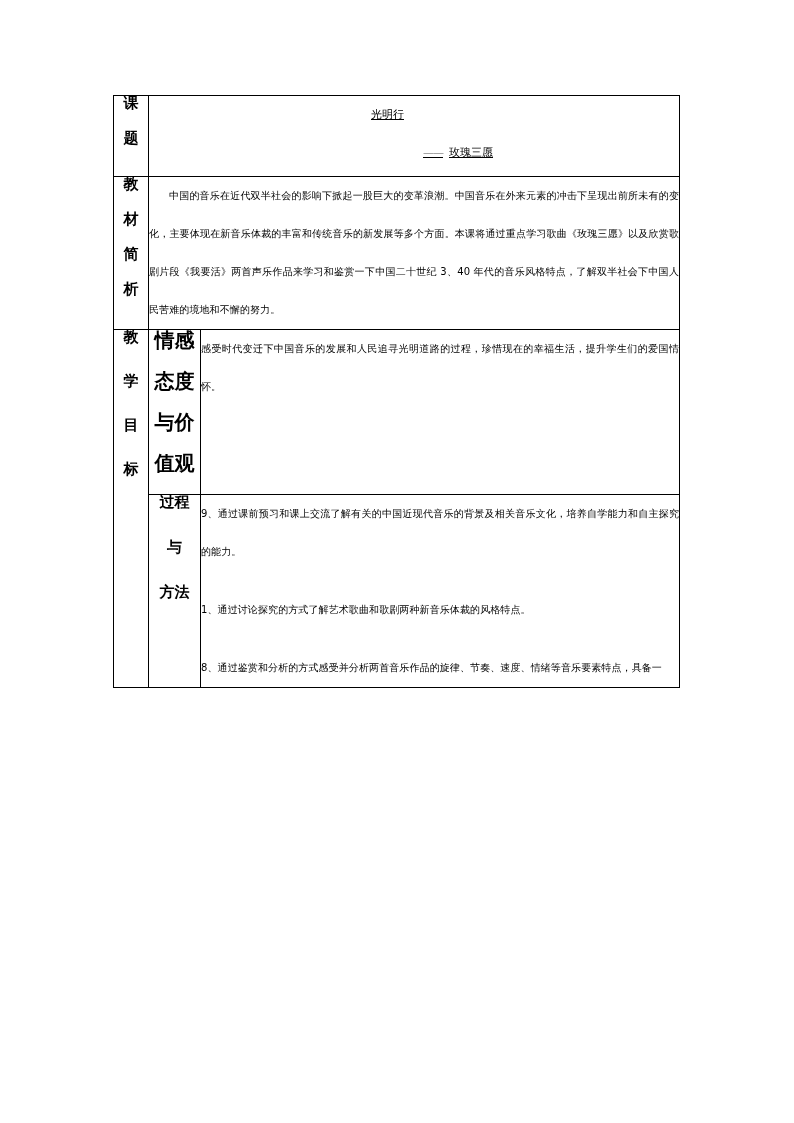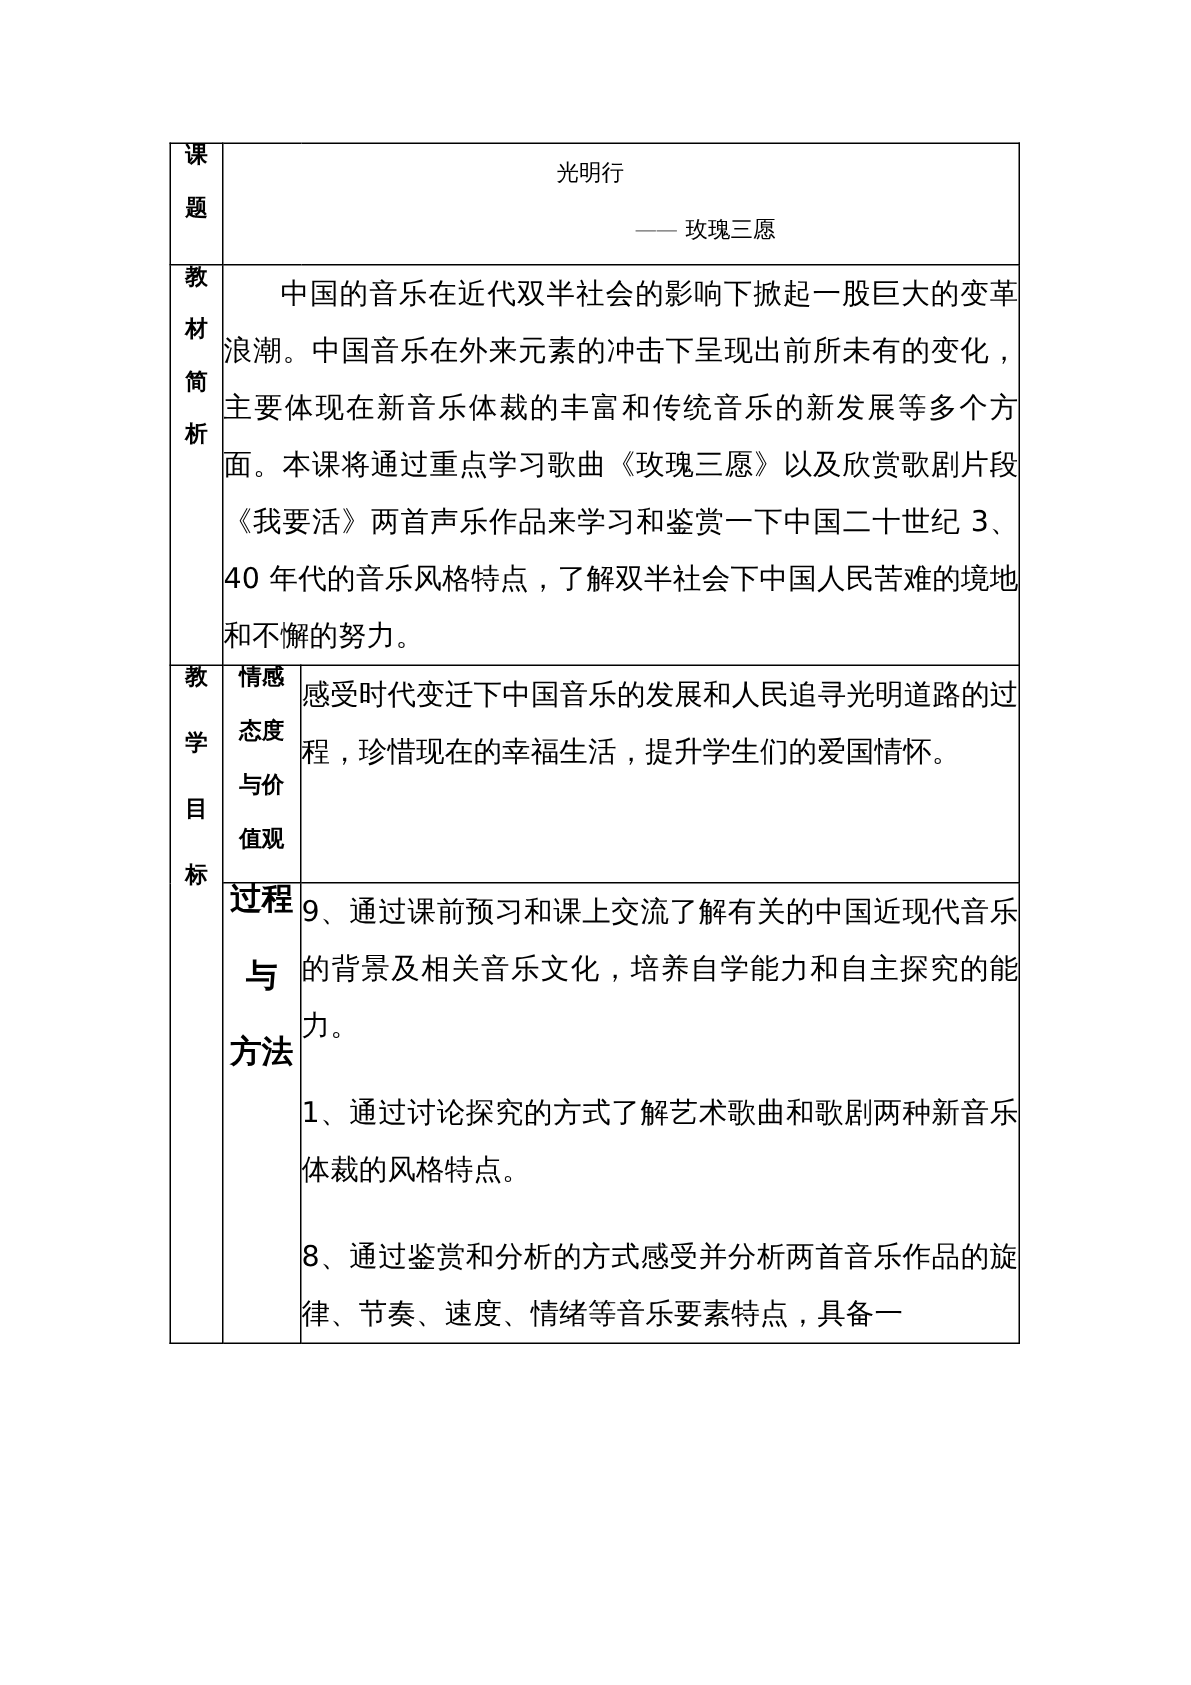--- a/index.html
+++ b/index.html
@@ -60,56 +60,57 @@
   .vlabel-top .ch { margin-bottom: 20px; }
 
   .vlabel-mid {
     vertical-align: middle;
   }
   .vlabel-mid .ch { margin-bottom: 29px; }
   .vlabel-mid .ch:last-child { margin-bottom: 0; }
 
   .sublabel {
     font-weight: bold;
-    font-size: 15px;
+    font-size: 20px;
     line-height: 1.0;
     text-align: center;
     padding-top: 12px;
   }
   .sublabel .ch { display: block; margin-bottom: 21px; }
 
   .sublabel-proc {
     font-weight: bold;
-    font-size: 21px;
+    font-size: 15px;
     line-height: 1.0;
     text-align: center;
     padding-top: 45px;
   }
   .sublabel-proc .ch { display: block; margin-bottom: 30px; }
 
   
   .body-cell {
-    font-size: 19px;
+    font-size: 10px;
     line-height: 38px;
     padding: 9px 6px 10px 6px;
     text-align: justify;
     text-justify: inter-ideograph;
     letter-spacing: 0.1px;
   }
   .body-cell p {
     margin: 0;
   }
   .indent2 { text-indent: 2em; }
 
   
   .title-cell {
-    font-size: 15px;
+    font-size: 11px;
     line-height: 38px;
     padding: 9px 6px 18px 6px;
     height: 80px;
+    text-decoration: underline;
   }
   .title-main {
     margin: 0;
     padding-left: 222px;
   }
   .title-sub {
     margin: 0;
     padding-left: 274px;
   }
   .dash {

